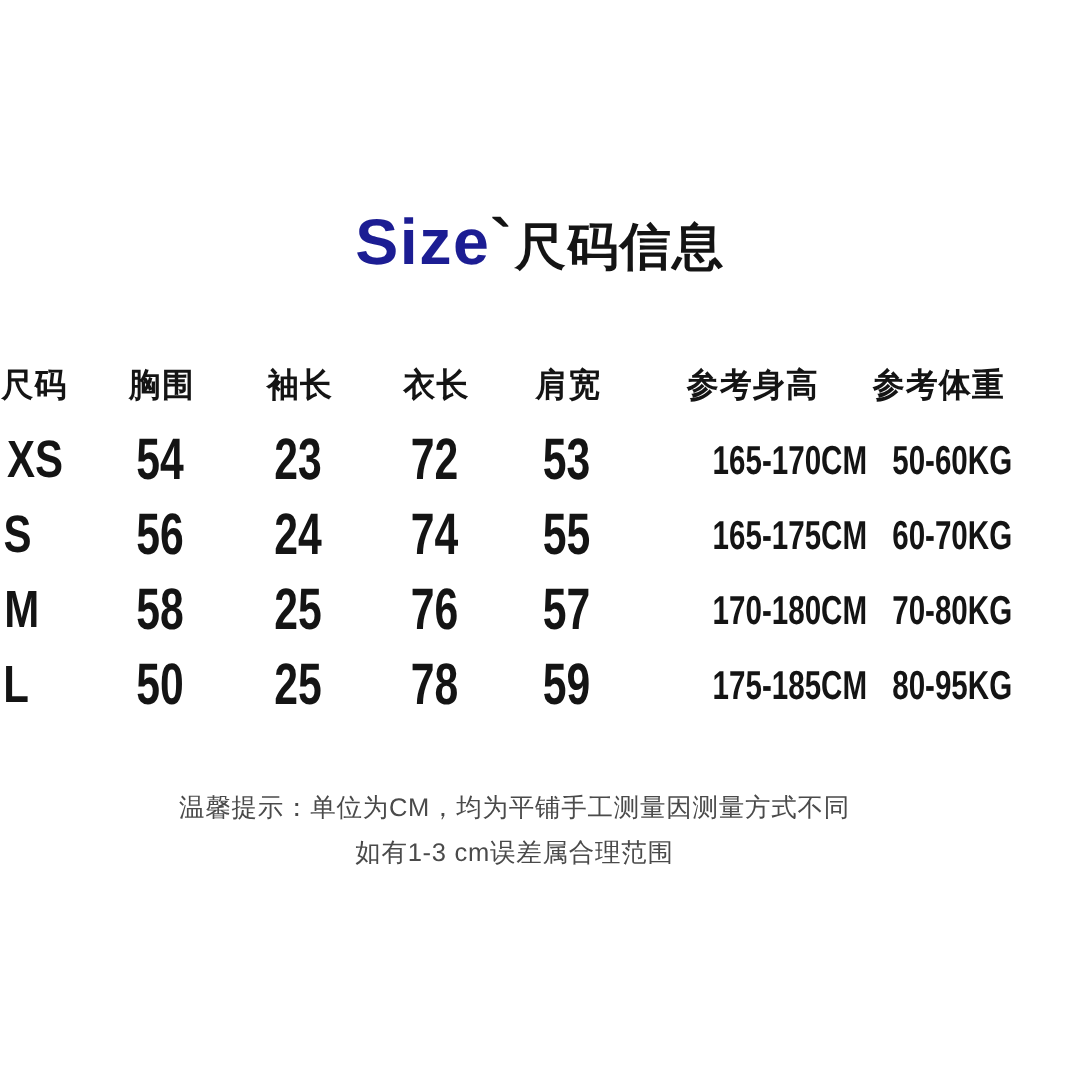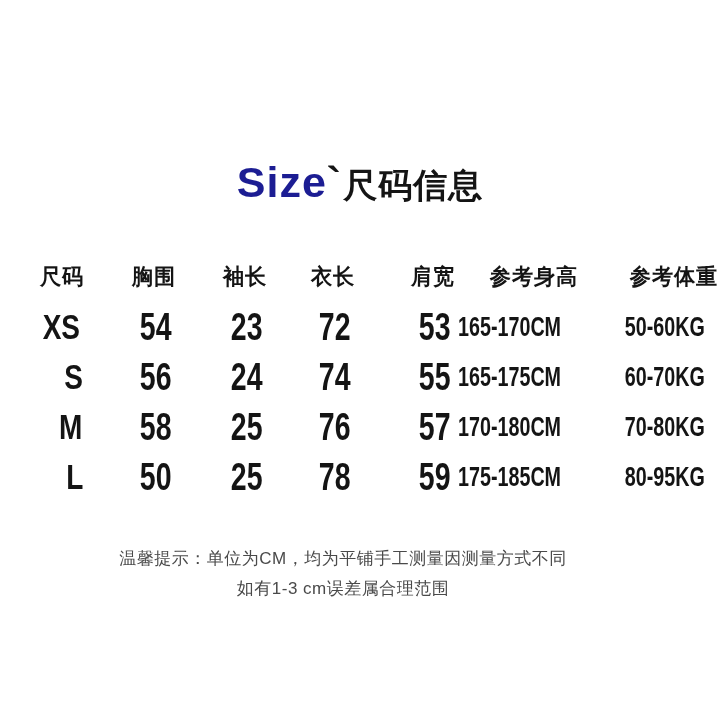--- a/index.html
+++ b/index.html
@@ -4,21 +4,20 @@
 <style>
   html, body { margin: 0; padding: 0; background: #ffffff; }
   .canvas {
     position: relative;
     width: 720px;
     height: 622px;
     background: #ffffff;
     overflow: hidden;
     font-family: "Liberation Sans", sans-serif;
     color: #141414;
-    margin-top: 20px;
   }
 
   
   .title {
     position: absolute;
     top: 136px;
     left: 0;
     width: 720px;
     text-align: center;
     white-space: nowrap;
@@ -51,21 +50,21 @@
     top: 232px;
     left: 0;
     display: grid;
     grid-template-columns: 85px 92px 91px 88px 100px 124px 140px;
     grid-auto-rows: 50px;
   }
   .trow { display: contents; }
   .cell {
     display: flex;
     align-items: center;
-    justify-content: flex-end;
+    justify-content: flex-start;
     overflow: visible;
   }
   .hdr {
     display: inline-block;
     font-size: 22px;
     font-weight: 700;
     letter-spacing: 1px;
     white-space: nowrap;
     transform: scaleX(0.96);
   }

